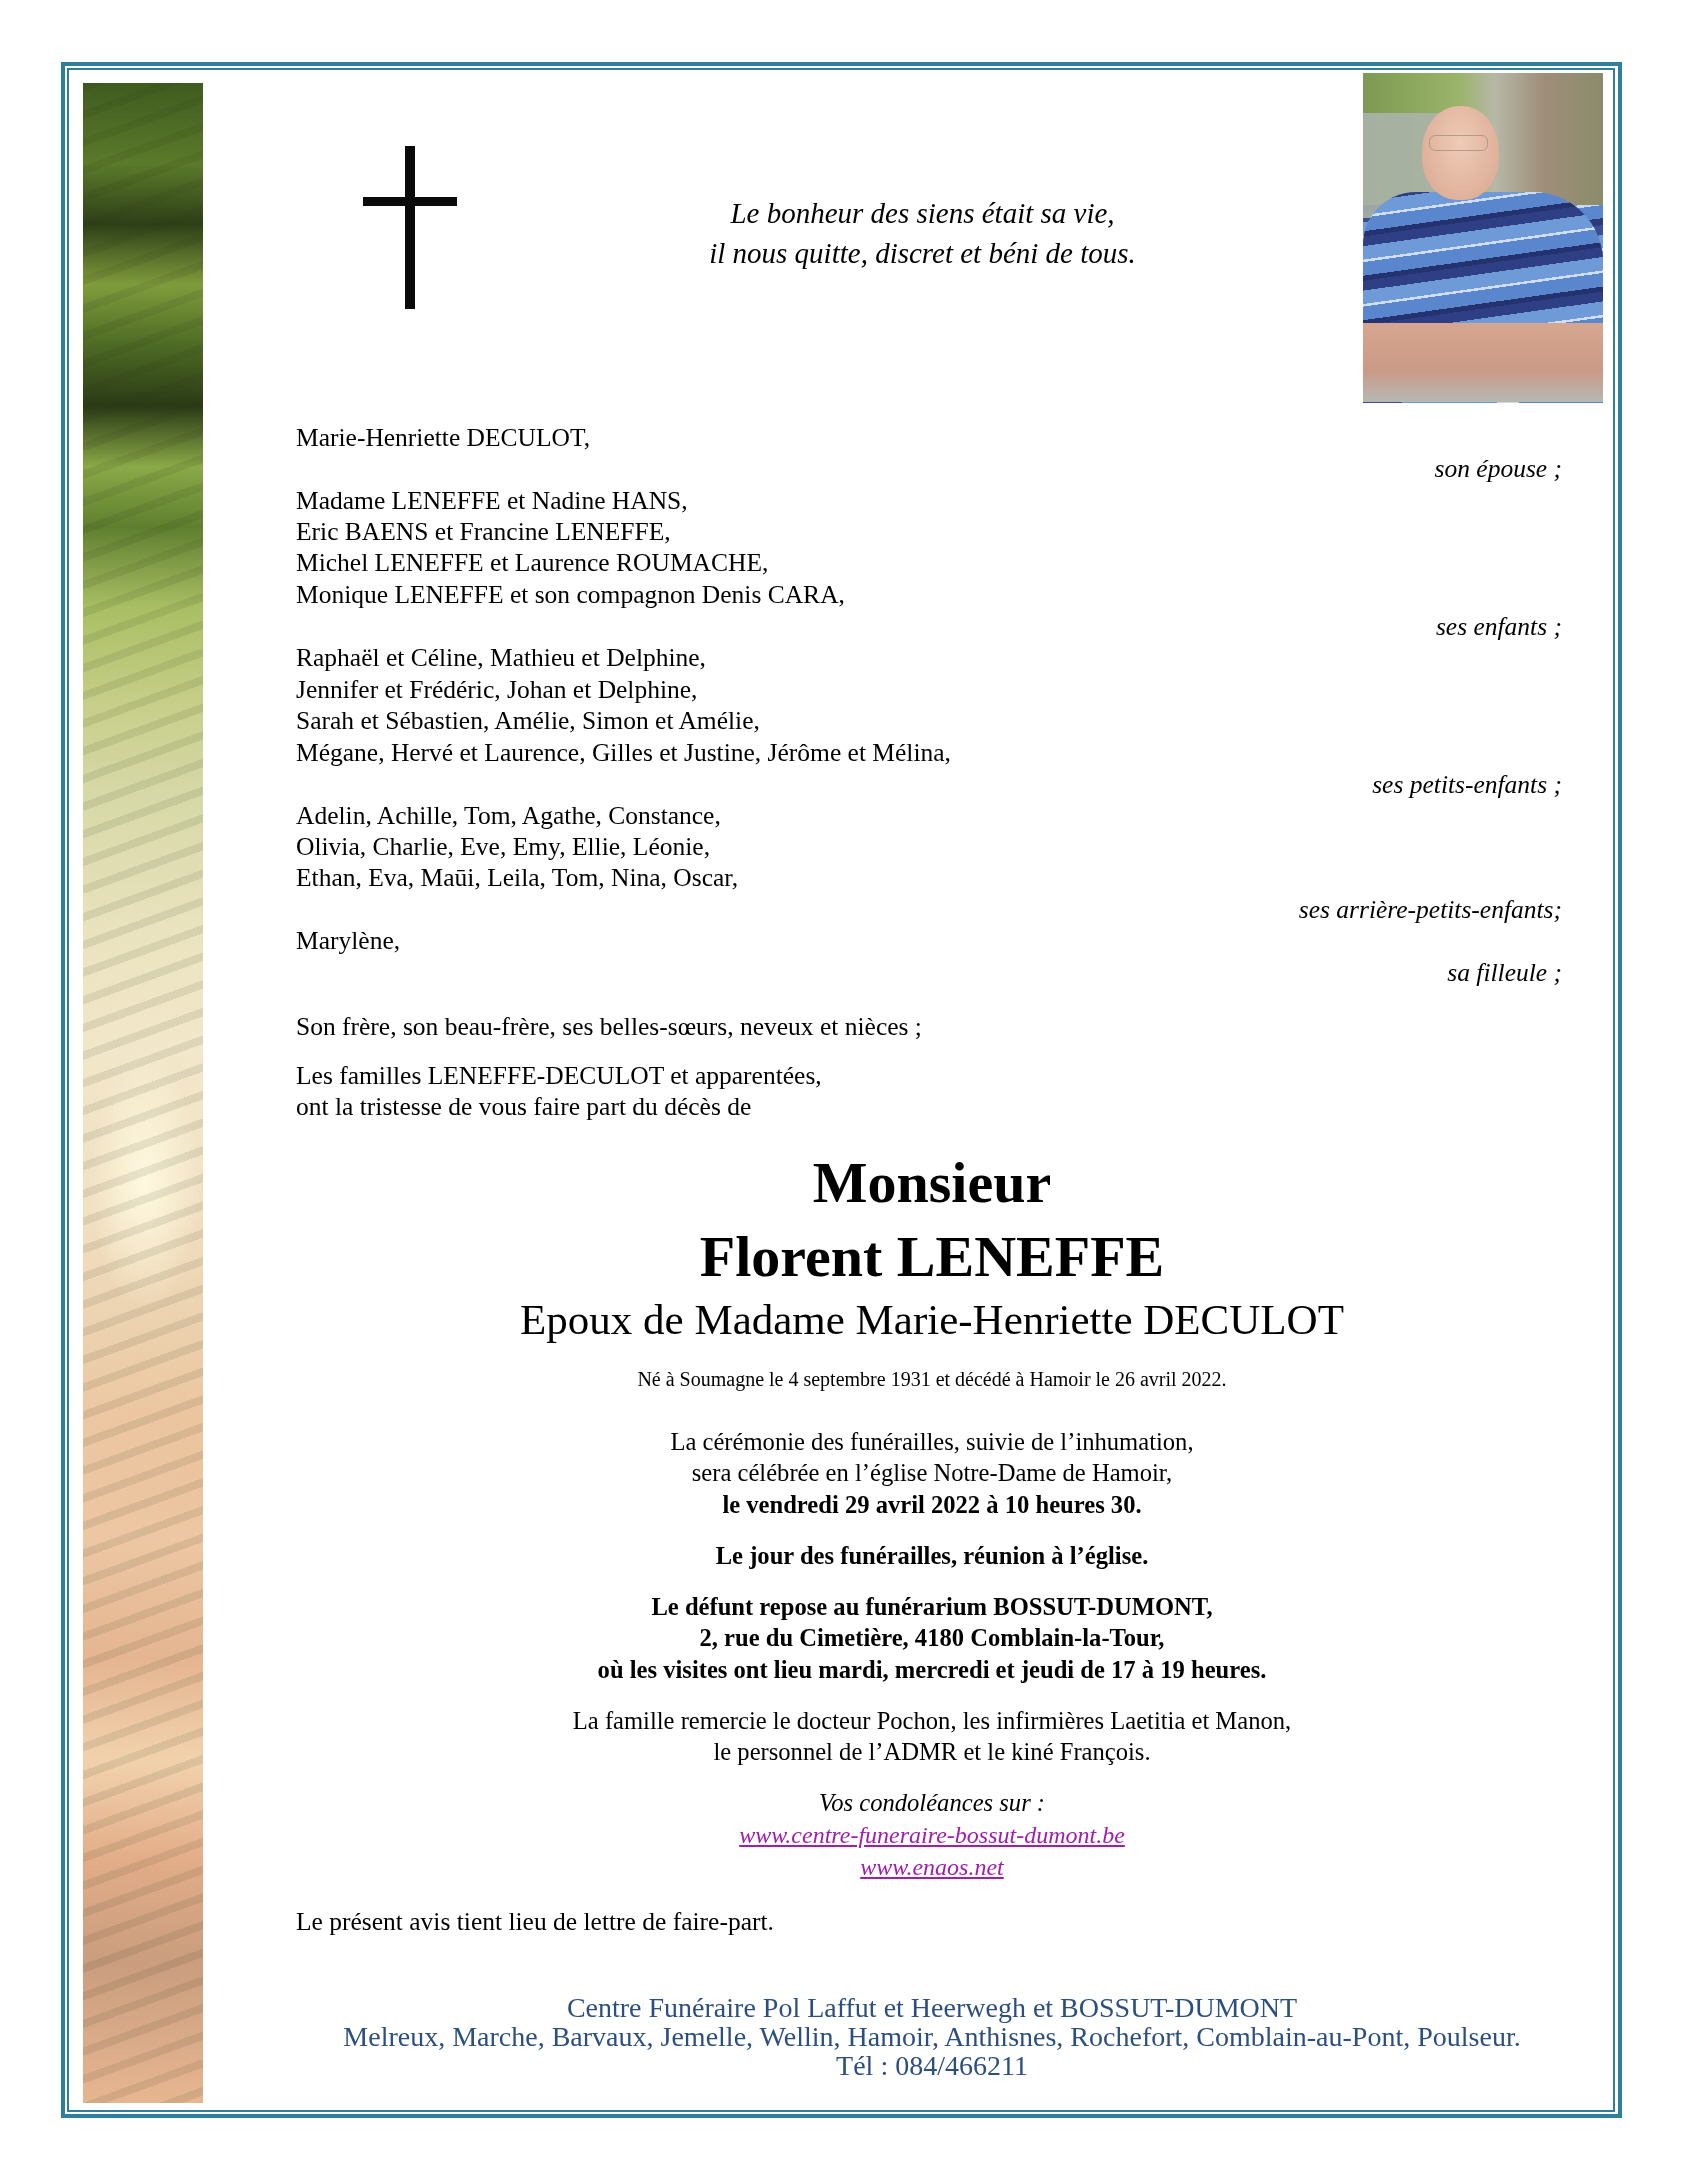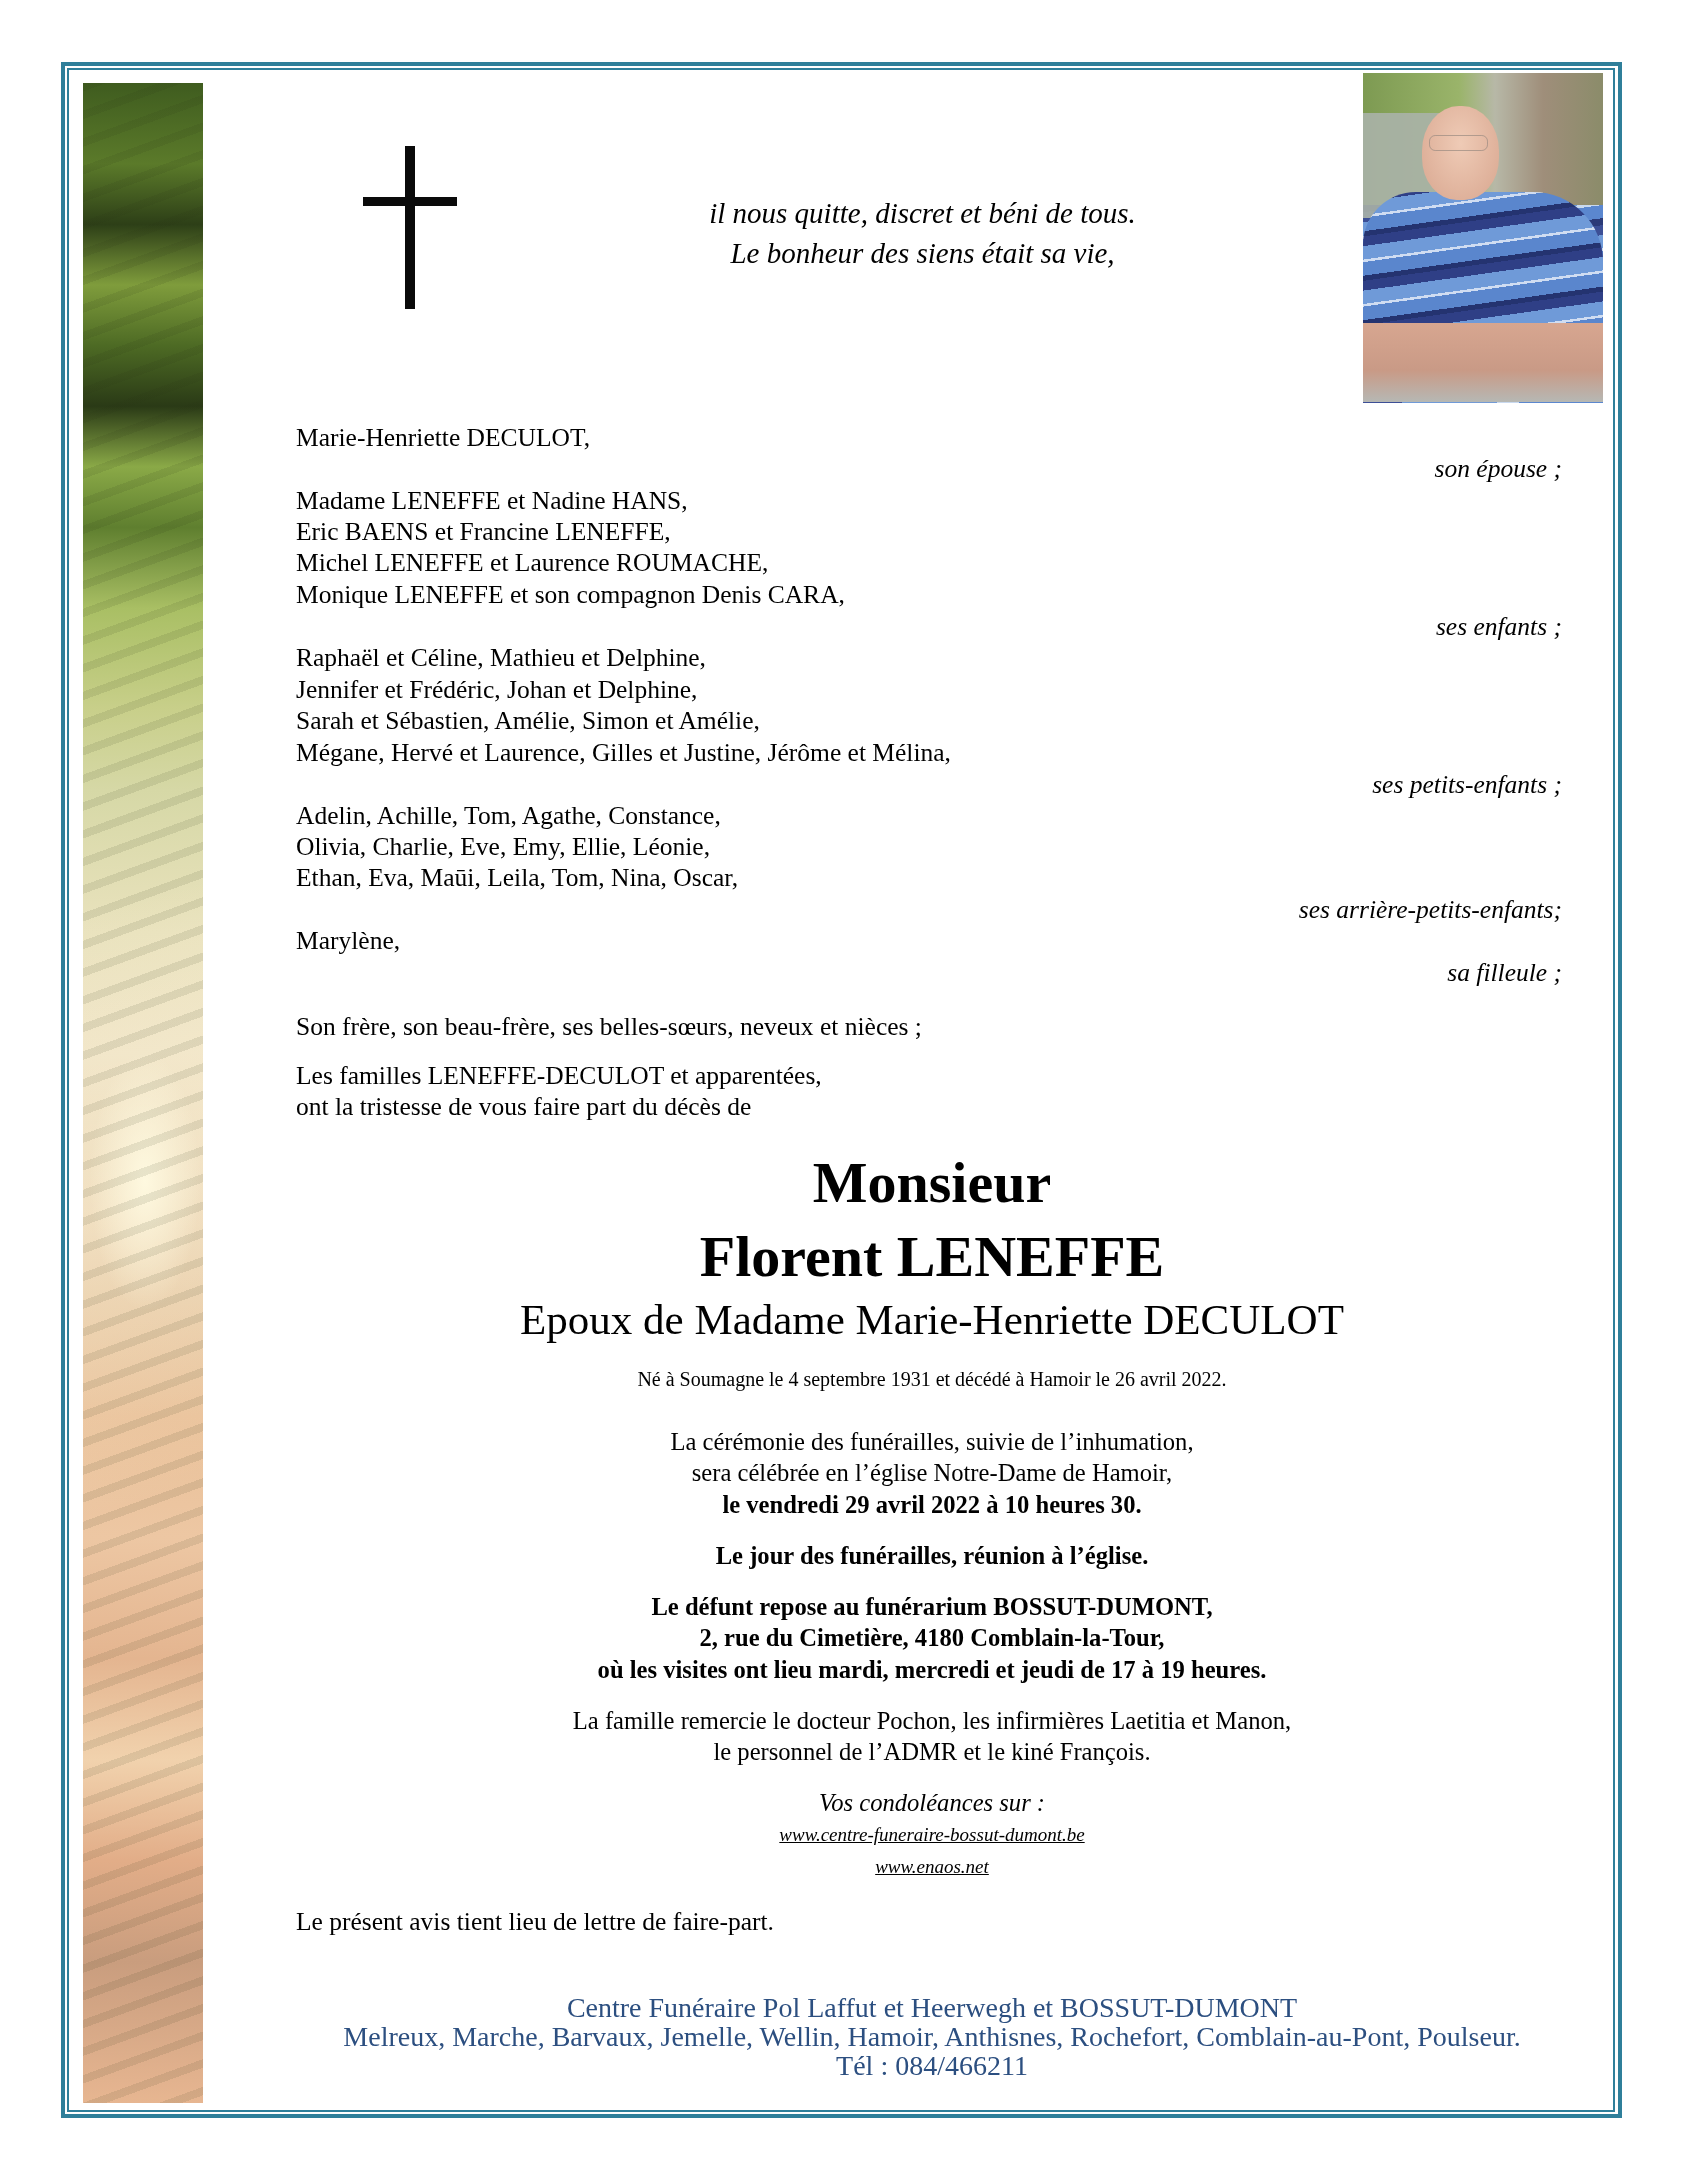--- a/index.html
+++ b/index.html
@@ -54,39 +54,39 @@
   .rt { position: absolute; right: 0; font-size: 25.5px; line-height: 31px; font-style: italic; white-space: nowrap; }
 
   .center { position: absolute; left: 264px; width: 1336px; text-align: center; white-space: nowrap; }
   .title1 { font-size: 58px; font-weight: bold; line-height: 66px; }
   .title2 { font-size: 58px; font-weight: bold; line-height: 66px; }
   .spouse { font-size: 43px; line-height: 53px; }
   .dates { font-size: 20px; line-height: 35px; }
   .p58 { font-size: 24.6px; line-height: 32px; }
   .bold { font-weight: bold; }
   .ital { font-style: italic; }
-  .link { color: #000000; text-decoration: underline; font-style: italic; font-size: 19px; line-height: 32px; }
+  .link { color: #a21caf; text-decoration: underline; font-style: italic; font-size: 24px; line-height: 32px; }
   .footer { color: #2c4f80; font-size: 28px; line-height: 29px; }
 </style>
 </head>
 <body>
 
 <div class="frame-outer"></div>
 <div class="frame-inner"></div>
 
 <div class="side-strip"></div>
 
 <div class="cross">
   <div class="v"></div>
     <div class="h"></div>
 </div>
 
 <div class="epitaph">
+  <div>Le bonheur des siens était sa vie,</div>
   <div>il nous quitte, discret et béni de tous.</div>
-  <div>Le bonheur des siens était sa vie,</div>
 </div>
 
 <div class="photo">
   <div class="bg-top"></div>
   <div class="chair"></div>
   <div class="shirt"></div>
   <div class="head"></div>
   <div class="glasses"></div>
   <div class="arms"></div>
 </div>

